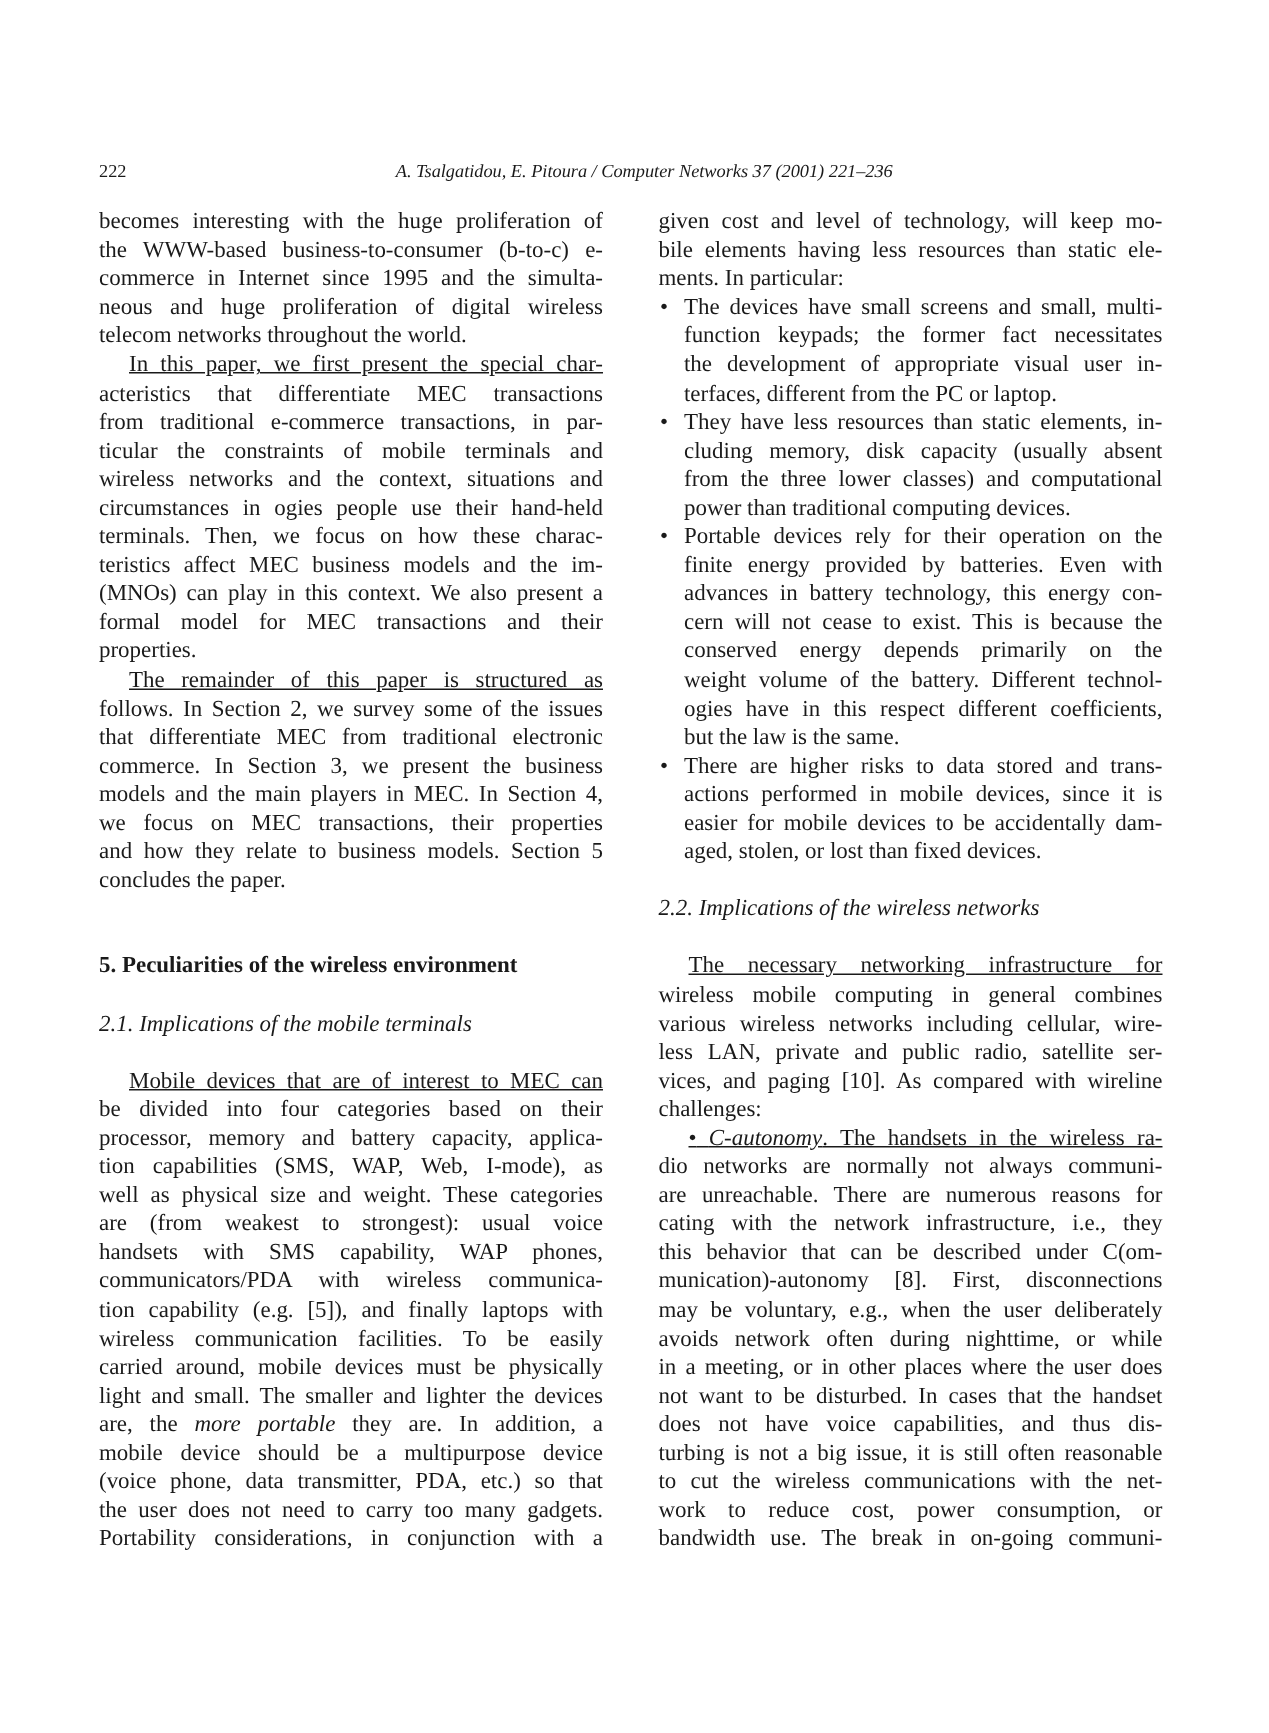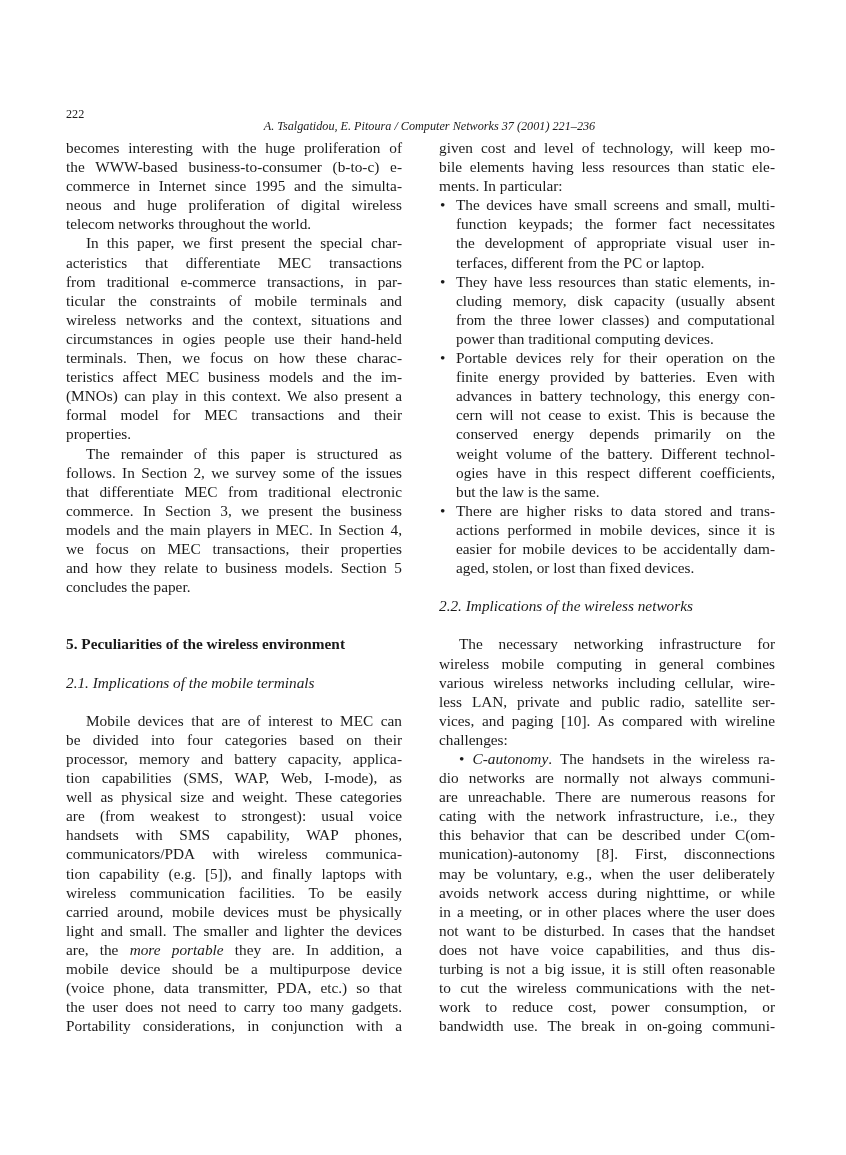--- a/index.html
+++ b/index.html
@@ -2,28 +2,28 @@
 <html><head>
 <meta charset="utf-8">
 <style>
   html, body { margin: 0; padding: 0; background: #ffffff; }
   body { width: 846px; height: 1155px; position: relative; overflow: hidden;
          font-family: "Liberation Serif", "DejaVu Serif", serif; color: #1a1a1a; }
   .page { position: absolute; left: 0; top: 0; width: 768px; height: 1155px; }
   .running-head { position: absolute; top: 107px; left: 66px; width: 709px; height: 16px;
                   font-size: 12.2px; }
   .running-head .pgno { position: absolute; left: 0; top: 0; }
-  .running-head .cite { position: absolute; left: 0; right: 0; text-align: center; font-style: italic; top: 12px; padding-left: 18px; }
+  .running-head .cite { position: absolute; left: 0; right: 0; text-align: center; font-style: italic; top: 0; padding-left: 18px; }
   .col { position: absolute; top: 138px; width: 336px; font-size: 15.3px; line-height: 19.1px; }
   .col.left { left: 66px; }
   .col.right { left: 439px; }
   .ln { display: block; white-space: nowrap; height: 19.1px; overflow: visible;
         text-align: justify; text-align-last: justify; }
   .ln.last { text-align-last: left; }
-  .ln.ind { padding-left: 20px; }
+  .ln.ind { padding-left: 20px; text-decoration: underline; }
   .blt { position: relative; padding-left: 17px; }
   .blt .dot { position: absolute; left: 1px; top: 0; }
   .blt .ln { }
   .sp { height: 19.1px; }
   .h-sec { font-weight: bold; }
   .h-sub { font-style: italic; }
   em { font-style: italic; margin-top: 24px; }
 </style>
 </head>
 <body>
@@ -149,21 +149,21 @@
     </div>
 
     <div>
       <span class="ln ind"><span>•</span> <em>C-autonomy</em><span>. The handsets in the wireless ra-</span></span>
       <span class="ln">dio networks are normally not always communi-</span>
       <span class="ln">are unreachable. There are numerous reasons for</span>
       <span class="ln">cating with the network infrastructure, i.e., they</span>
       <span class="ln">this behavior that can be described under C(om-</span>
       <span class="ln">munication)-autonomy [8]. First, disconnections</span>
       <span class="ln">may be voluntary, e.g., when the user deliberately</span>
-      <span class="ln">avoids network access during nighttime, or while</span>
+      <span class="ln">avoids network often during nighttime, or while</span>
       <span class="ln">in a meeting, or in other places where the user does</span>
       <span class="ln">not want to be disturbed. In cases that the handset</span>
       <span class="ln">does not have voice capabilities, and thus dis-</span>
       <span class="ln">turbing is not a big issue, it is still often reasonable</span>
       <span class="ln">to cut the wireless communications with the net-</span>
       <span class="ln">work to reduce cost, power consumption, or</span>
       <span class="ln">bandwidth use. The break in on-going communi-</span>
     </div>
   </div>
 

